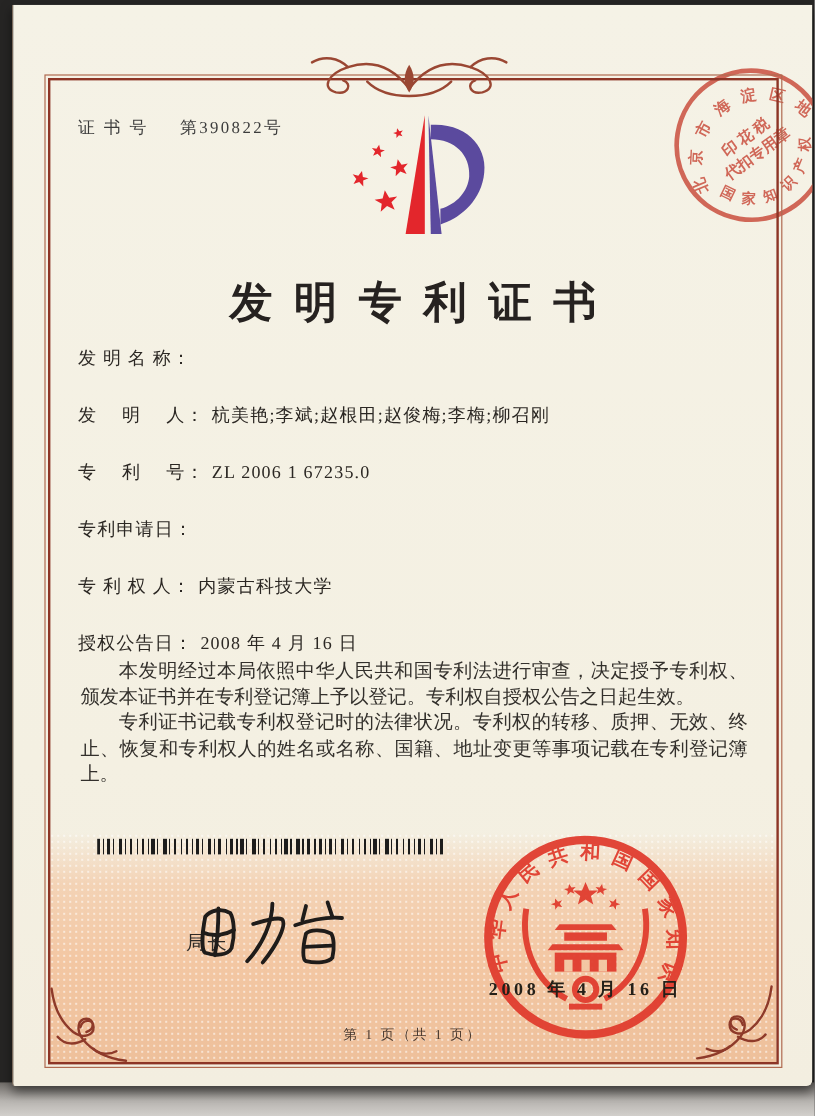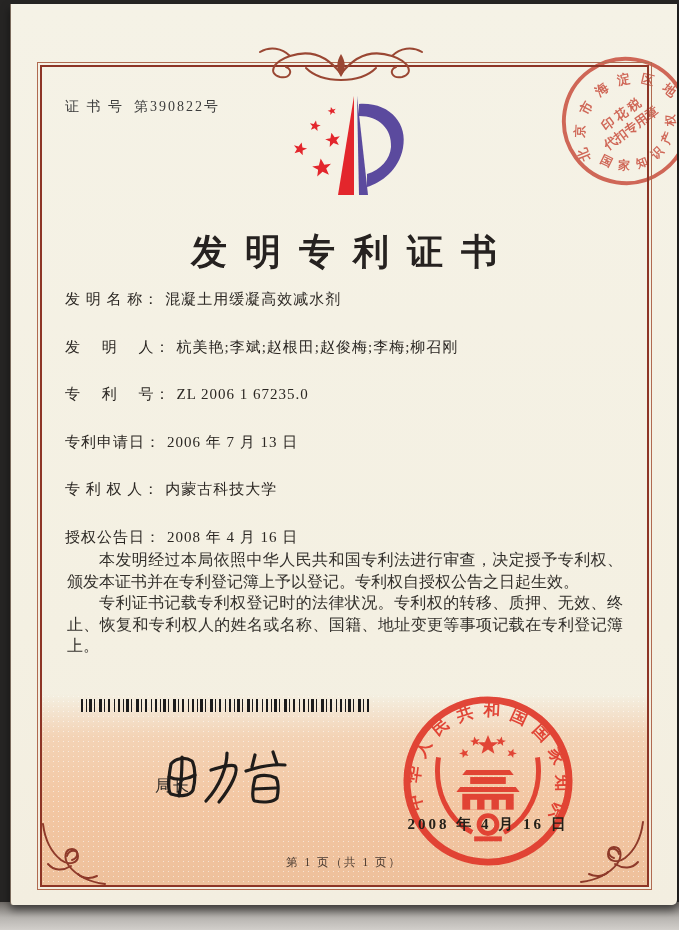--- a/index.html
+++ b/index.html
@@ -14,21 +14,21 @@
   
   .frame{position:absolute;left:26px;top:58px;width:613px;height:826px;
     border:1px solid #b06a50;z-index:3;pointer-events:none;}
   .frame::after{content:'';position:absolute;inset:2px;border:2px solid #8d3526;}
   
   .pink-band{position:absolute;left:30px;top:690px;width:606px;height:192px;z-index:1;
     background:
       radial-gradient(rgba(255,255,255,.55) 17%, rgba(255,255,255,0) 22%) 0 0/5px 5px,
       linear-gradient(180deg, rgba(243,199,163,0) 0%, rgba(243,199,163,.7) 22%, #f3c7a3 55%, #eec09b 100%);}
   .content{position:absolute;inset:0;z-index:4;color:#2b2723;}
-  .cert-no{position:absolute;left:54px;top:94px;font-size:14px;letter-spacing:2px;color:#3c3c3c;display:flex;gap:10px;white-space:pre;}
+  .cert-no{position:absolute;left:54px;top:94px;font-size:14px;letter-spacing:2px;color:#3c3c3c;display:flex;gap:26px;white-space:pre;}
   .logo{position:absolute;left:273px;top:86px;}
   .title{position:absolute;left:0;width:666px;top:204px;text-align:center;
     font-size:36px;font-weight:700;letter-spacing:18px;padding-left:18px;box-sizing:border-box;color:#262220;margin-top:20px;}
   .fields{position:absolute;left:54px;top:285px;font-size:15px;letter-spacing:1px;}
   .field-row{height:20px;line-height:20px;margin-bottom:27.5px;display:flex;}
   .field-label{white-space:pre;}
   .field-value{margin-left:6px;white-space:pre;}
   .body-text{position:absolute;left:56px;top:545px;width:556px;font-size:16px;line-height:21.6px;text-align:justify;color:#33302c;}
   .body-text p{margin:0;text-indent:2em;}
   .barcode{position:absolute;left:70px;top:695px;width:290px;height:13px;
@@ -129,33 +129,31 @@
           <use href="#st" transform="translate(16,59) scale(0.68) rotate(14)"></use>
           <use href="#st" transform="translate(38,78) scale(0.95) rotate(-8)"></use>
         </g>
       </svg>
 
       <div class="title">发明专利证书</div>
 
       <div class="fields">
         <div class="field-row">
           <span class="field-label">发 明 名 称：</span>
-          <span class="field-value">混凝土用缓凝高效减水剂</span>
         </div>
         <div class="field-row">
           <span class="field-label">发　 明　 人：</span>
           <span class="field-value">杭美艳;李斌;赵根田;赵俊梅;李梅;柳召刚</span>
         </div>
         <div class="field-row">
           <span class="field-label">专　 利　 号：</span>
           <span class="field-value">ZL 2006 1 67235.0</span>
         </div>
         <div class="field-row">
           <span class="field-label">专利申请日：</span>
-          <span class="field-value">2006 年 7 月 13 日</span>
         </div>
         <div class="field-row">
           <span class="field-label">专 利 权 人：</span>
           <span class="field-value">内蒙古科技大学</span>
         </div>
         <div class="field-row">
           <span class="field-label">授权公告日：</span>
           <span class="field-value">2008 年 4 月 16 日</span>
         </div>
       </div>

